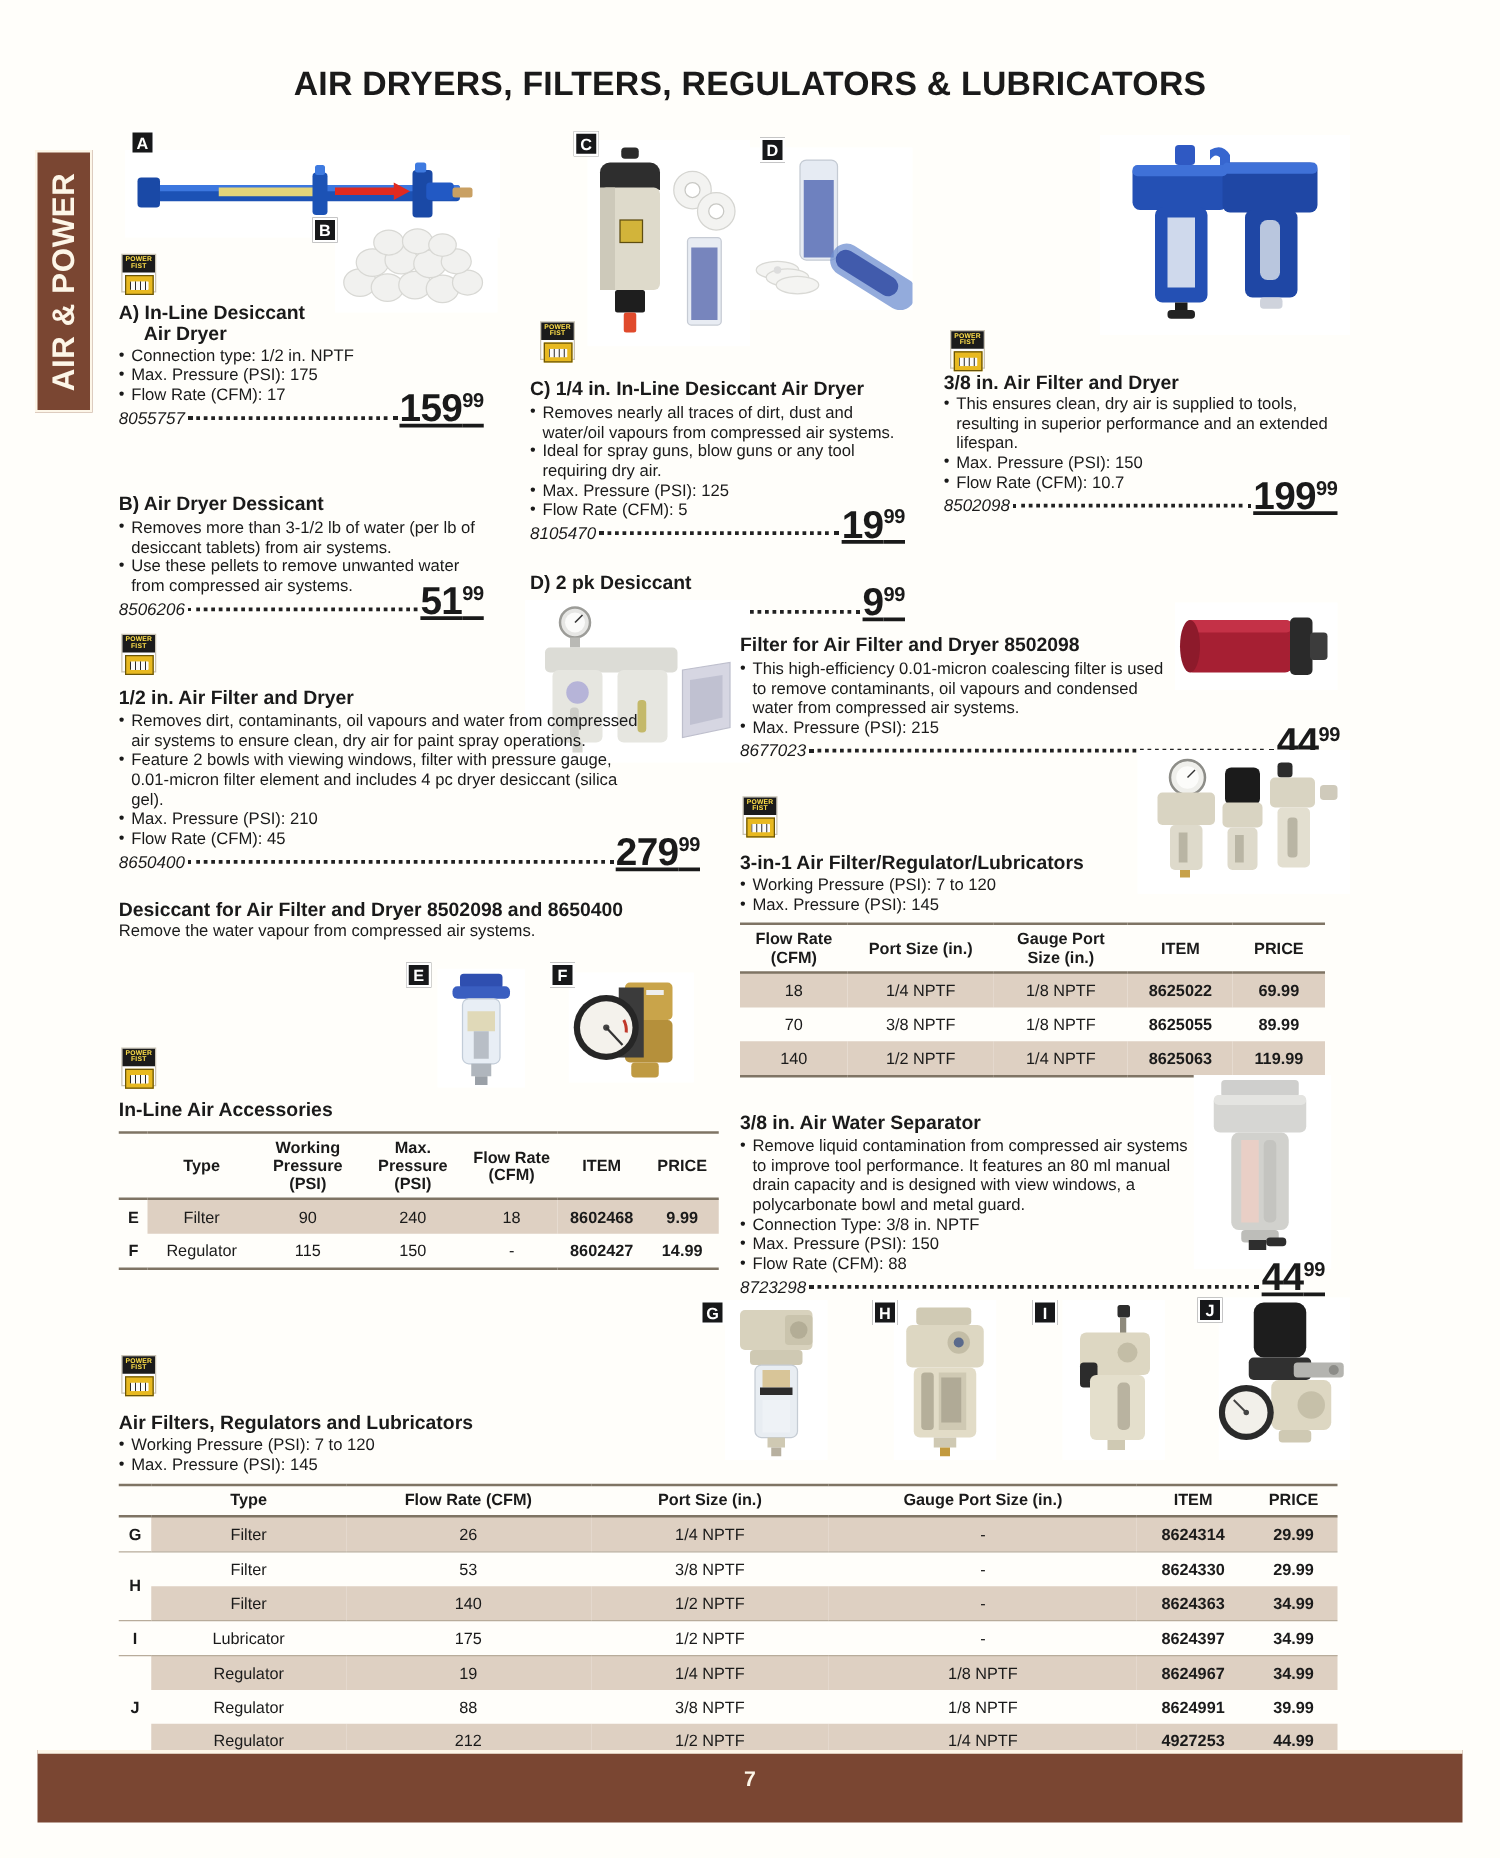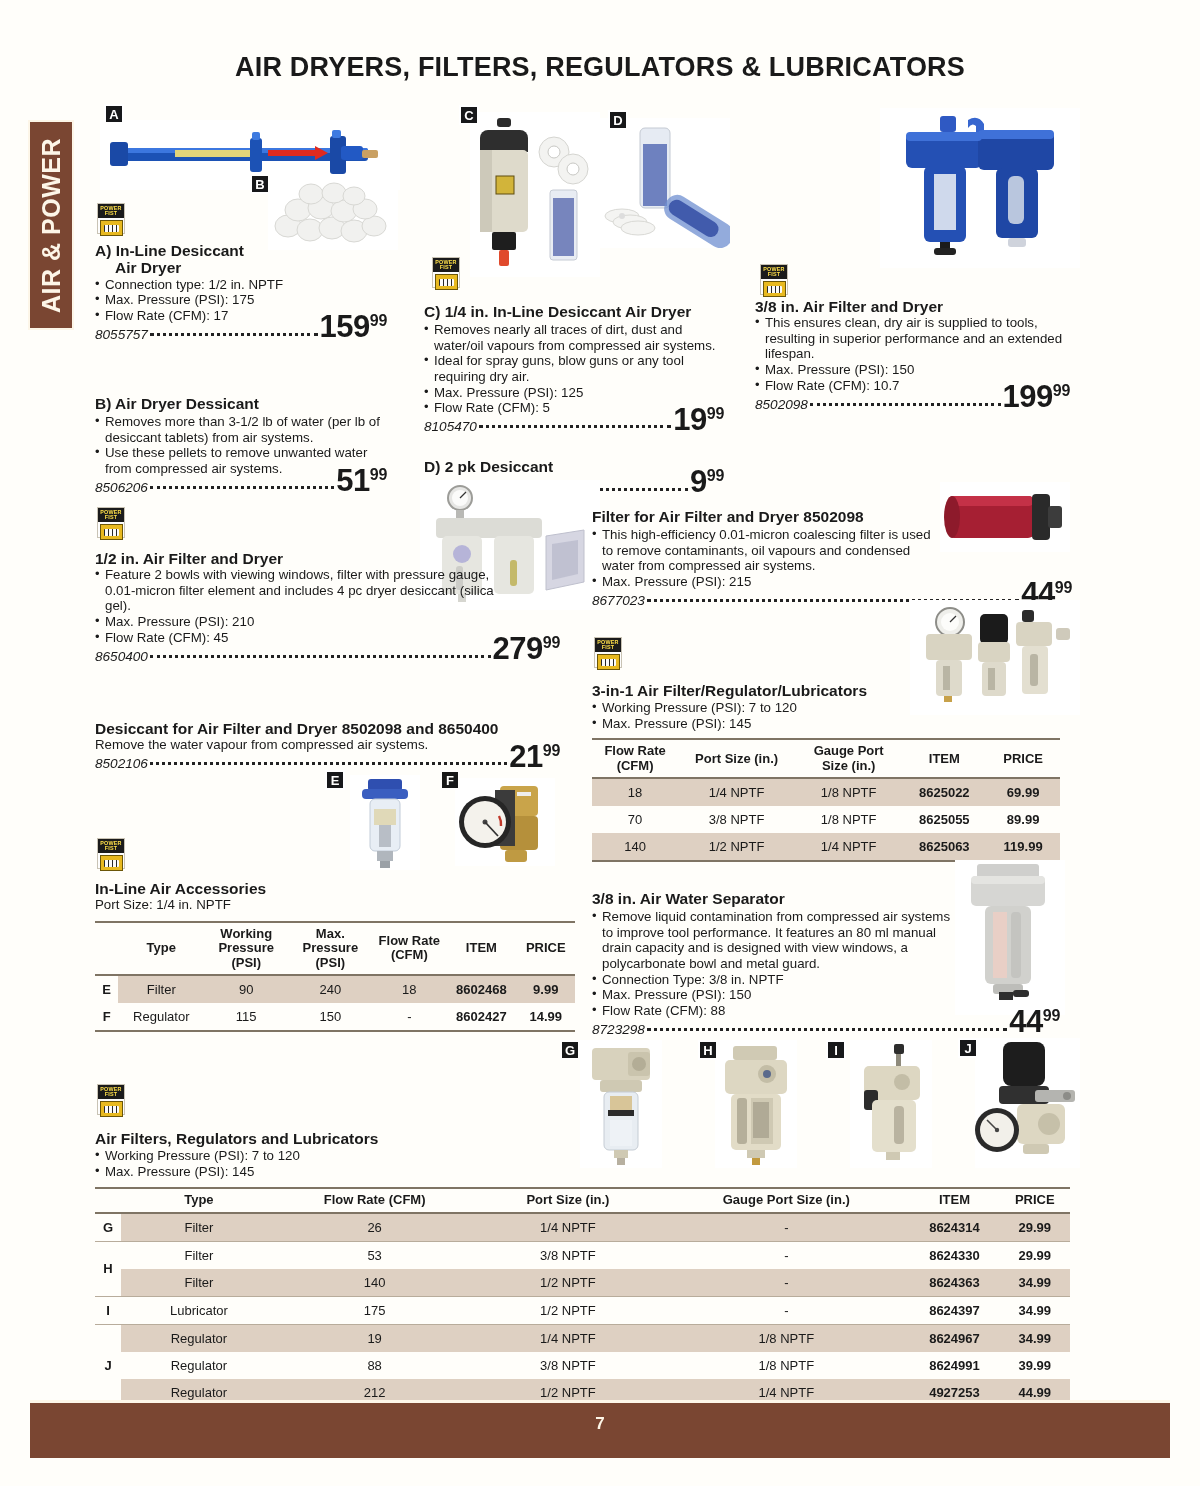--- a/index.html
+++ b/index.html
@@ -36,21 +36,21 @@
   .bul { font-size: 13.3px; line-height: 1.17; padding-left: 10px; position: relative; }
   .bul:before { content: "\2022"; position: absolute; left: 0px; top: -1px; font-size: 13px; }
   .plain { font-size: 13.3px; line-height: 1.17; }
   .sku { font-style: italic; font-size: 13.6px; }
 
   
   .pricerow { display:flex; align-items:flex-end; width:100%; }
   .pricerow .dots {
     flex:1 1 auto; border-bottom: 3px dotted #222; margin: 0 2px 6px 2px; height:1px;
   }
-  .price { font-weight: bold; font-size: 31px; letter-spacing:-.5px; line-height: .95; white-space:nowrap;}
+  .price { font-weight: bold; font-size: 31px; letter-spacing:-.5px; line-height: .95; white-space:nowrap;text-decoration:underline;}
   .price sup { font-size: 16px; vertical-align: super; font-weight: bold; letter-spacing:-.3px;}
 
   
   .chip {
     position:absolute; width: 20px; height: 20px; background:#17181a; color:#fff;
     font-weight:bold; font-size: 13px; display:flex; align-items:center; justify-content:center;
     border: 2px solid #fff;
   }
 
   
@@ -297,38 +297,34 @@
       <rect x="36" y="86" width="7" height="24" rx="3" fill="#cdcdc8"></rect>
       <rect x="90" y="80" width="7" height="26" rx="3" fill="#c4b96a"></rect>
       <rect x="38" y="114" width="8" height="8" fill="#d6d6d0"></rect>
       <path d="M126 56 l38 -6 v52 l-38 8 z" fill="#cfd0de" opacity=".85" stroke="#b3b4c4"></path>
       <path d="M132 64 l26 -4 v34 l-26 6 z" fill="#babbcd" opacity=".8"></path>
     </svg>
   </div>
 
   <div class="blk" style="left:95px; top:530px; width:420px;">
     <div class="ttl">1/2 in. Air Filter and Dryer</div>
+    <div class="bul" style="margin-top:2px;">Removes dirt, contaminants, oil vapours and water from compressed air systems to ensure clean, dry air for paint spray operations.</div>
     <div class="bul">Feature 2 bowls with viewing windows, filter with pressure gauge, 0.01-micron filter element and includes 4 pc dryer desiccant (silica gel).</div>
     <div class="bul">Max. Pressure (PSI): 210</div>
     <div class="bul">Flow Rate (CFM): 45</div>
     <div class="pricerow" style="margin-top:-11px; width:465px;">
       <span class="sku">8650400</span>
       <span class="dots"></span>
       <span class="price"><span>279</span><sup>99</sup></span>
     </div>
   </div>
 
   <div class="blk" style="left:95px; top:700px; width:465px;">
     <div class="ttl">Desiccant for Air Filter and Dryer 8502098 and 8650400</div>
     <div class="plain">Remove the water vapour from compressed air systems.</div>
-    <div class="pricerow" style="margin-top:-11px;">
-      <span class="sku">8502106</span>
-      <span class="dots"></span>
-      <span class="price"><span>21</span><sup>99</sup></span>
-    </div>
   </div>
 
   <div class="imgbox" style="left:940px; top:482px; width:130px; height:70px;">
     <svg width="130" height="70" viewBox="0 0 130 70">
       <rect width="130" height="70" fill="#fff"></rect>
       <rect x="8" y="14" width="86" height="42" rx="6" fill="#a61f33"></rect>
       <rect x="8" y="14" width="86" height="10" rx="5" fill="#c43147"></rect>
       <ellipse cx="12" cy="35" rx="8" ry="21" fill="#8d1a2b"></ellipse>
       <rect x="92" y="12" width="18" height="46" rx="4" fill="#2a2a2a"></rect>
       <rect x="108" y="24" width="14" height="22" rx="3" fill="#3c3c3c"></rect>
@@ -481,21 +477,20 @@
 
   <div class="blk" style="left:97px; top:818px;">
     <div class="pf">
       <div class="pf-top"><span>POWER</span><br><span>FIST</span></div>
       <div class="pf-bot"></div>
     </div>
   </div>
 
   <div class="blk" style="left:95px; top:860px; width:480px;">
     <div class="ttl">In-Line Air Accessories</div>
-    <div class="plain">Port Size: 1/4 in. NPTF</div>
 
     <table style="margin-top:8px;">
       <thead>
         <tr class="tbl-top hdr-sep">
           <th class="gcol"></th>
           <th style="width:92px;">Type</th>
           <th style="width:90px;">
             <span>Working</span><br>
             <span>Pressure</span><br>
             <span>(PSI)</span>

